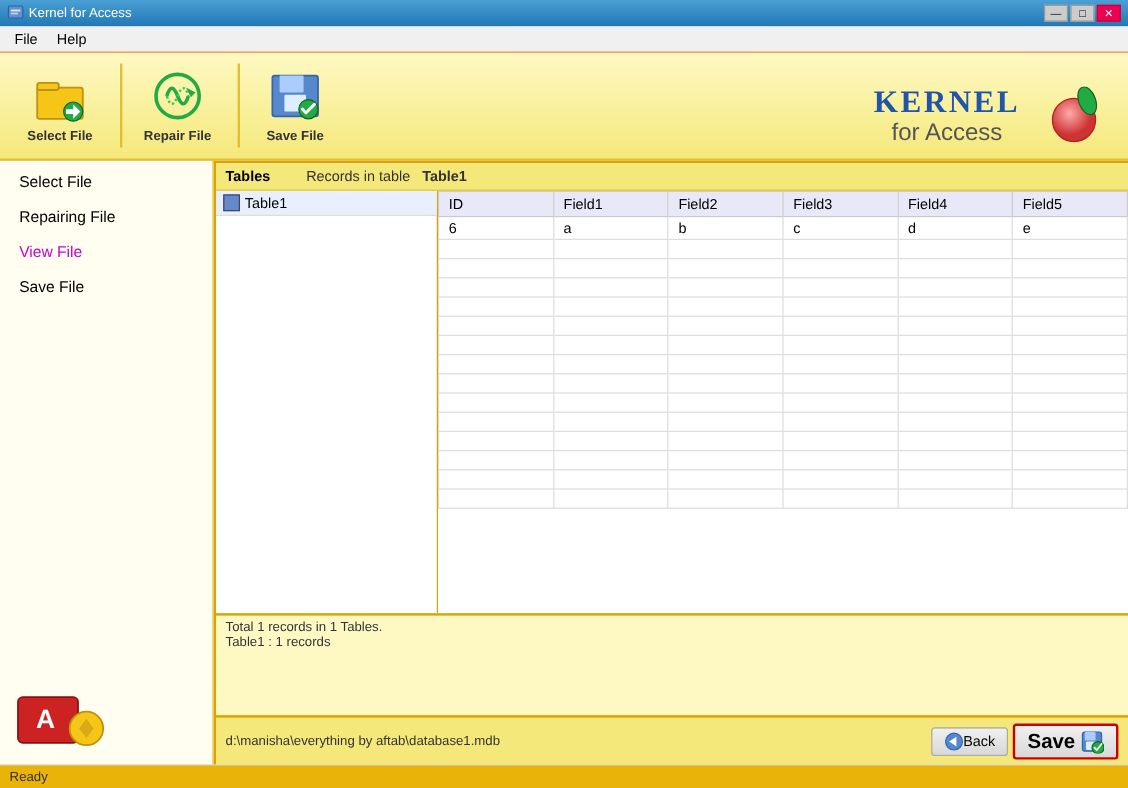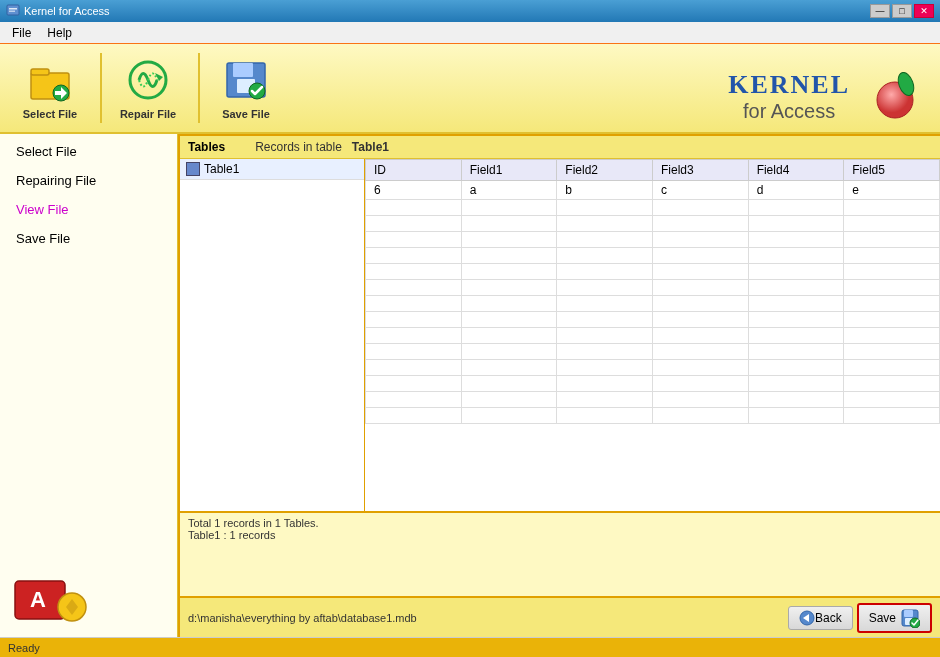--- a/index.html
+++ b/index.html
@@ -231,22 +231,22 @@
       font-size: 12px;
       margin-left: 24px;
     }
     .save-btn {
       display: flex; align-items: center; gap: 4px;
       padding: 3px 10px;
       background: linear-gradient(to bottom, #f0f0f0, #d8d8d8);
       border: 2px solid #cc0000;
       border-radius: 3px;
       cursor: pointer;
-      font-size: 12px;
-      font-weight: normal;
+      font-size: 17px;
+      font-weight: bold;
       text-align: center;
     }
 
     
     .status-bar {
       height: 20px;
       background: #eab308;
       border-top: 1px solid #ccc;
       display: flex;
       align-items: center;

